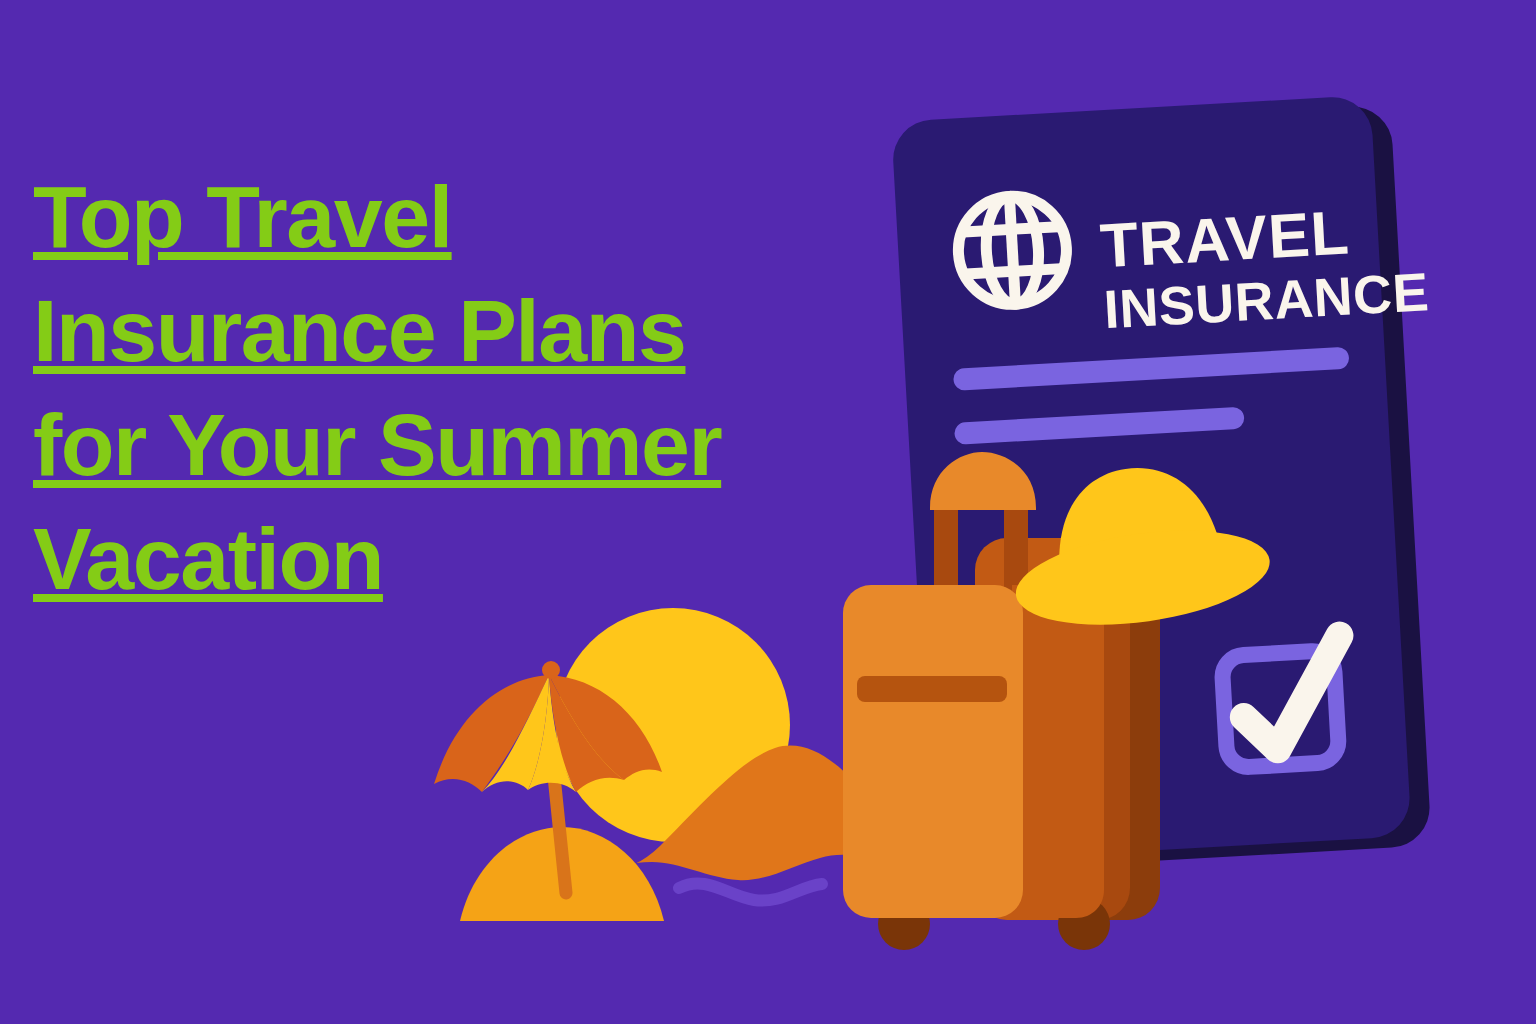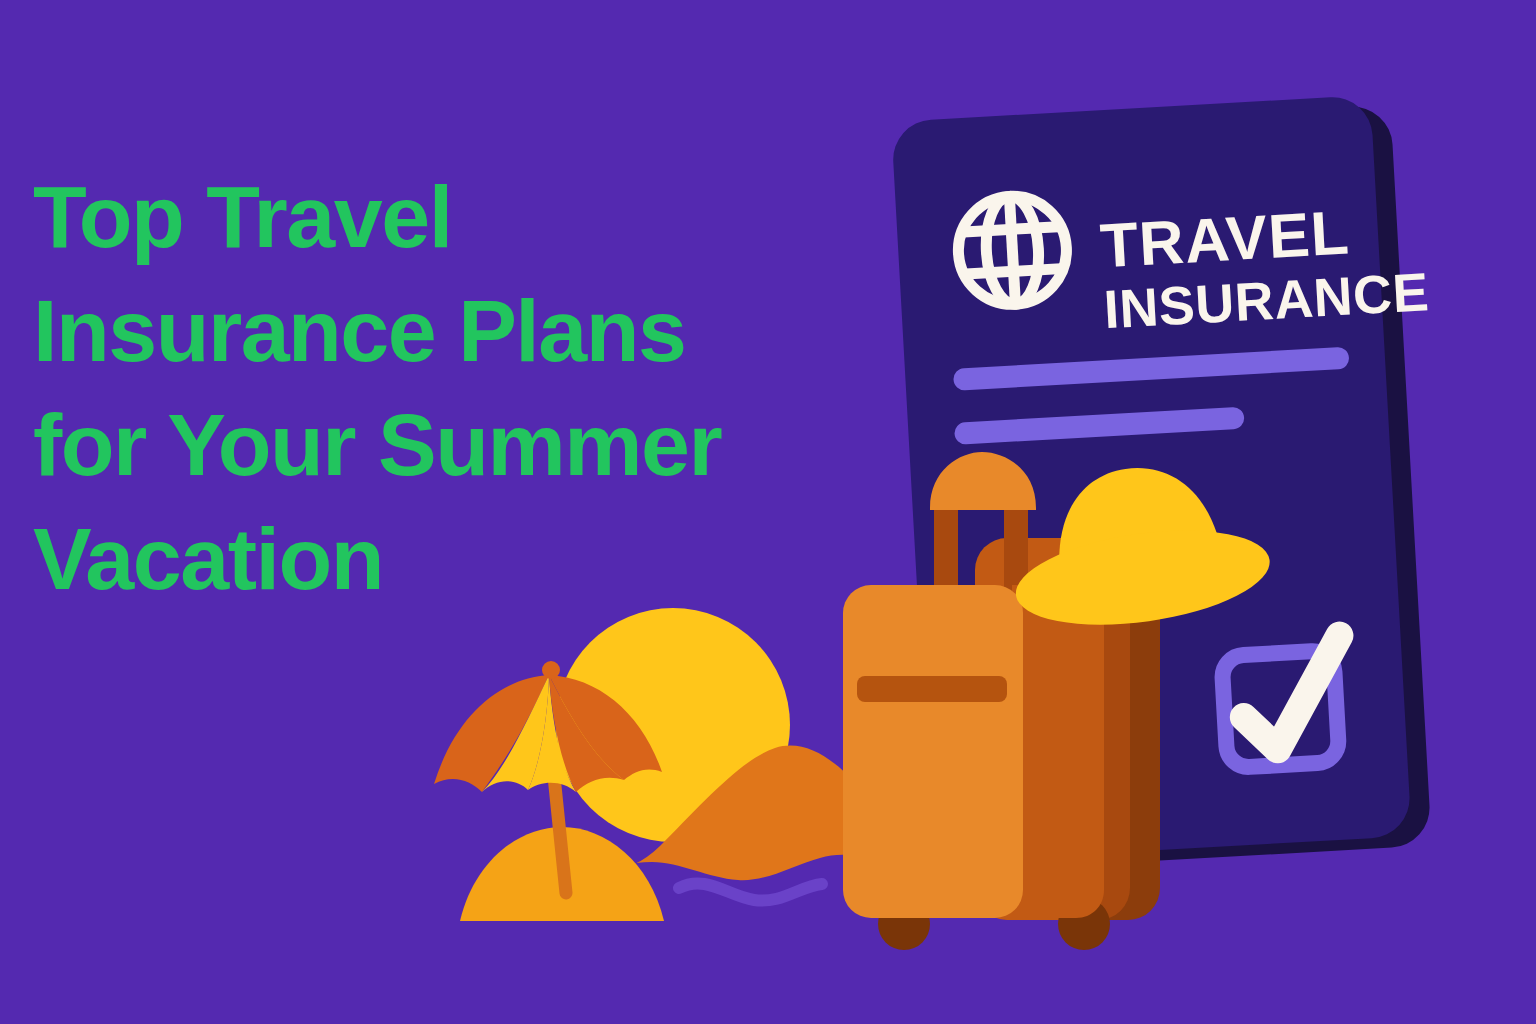--- a/index.html
+++ b/index.html
@@ -15,28 +15,29 @@
     background: #5429b0;
     font-family: "Liberation Sans", sans-serif;
   }
 
   
   #headline {
     position: absolute;
     left: 33px;
     top: 160px;
     width: 820px;
-    color: #22c55e;
+    color: #84cc16;
     font-family: "Liberation Sans", sans-serif;
     font-weight: 700;
     font-size: 88px;
     line-height: 114px;
     letter-spacing: -1.5px;
     white-space: pre-line;
     user-select: none;
+    text-decoration: underline;
   }
 
   
   .layer {
     position: absolute;
     left: 0;
     top: 0;
     width: 1536px;
     height: 1024px;
     overflow: visible;

